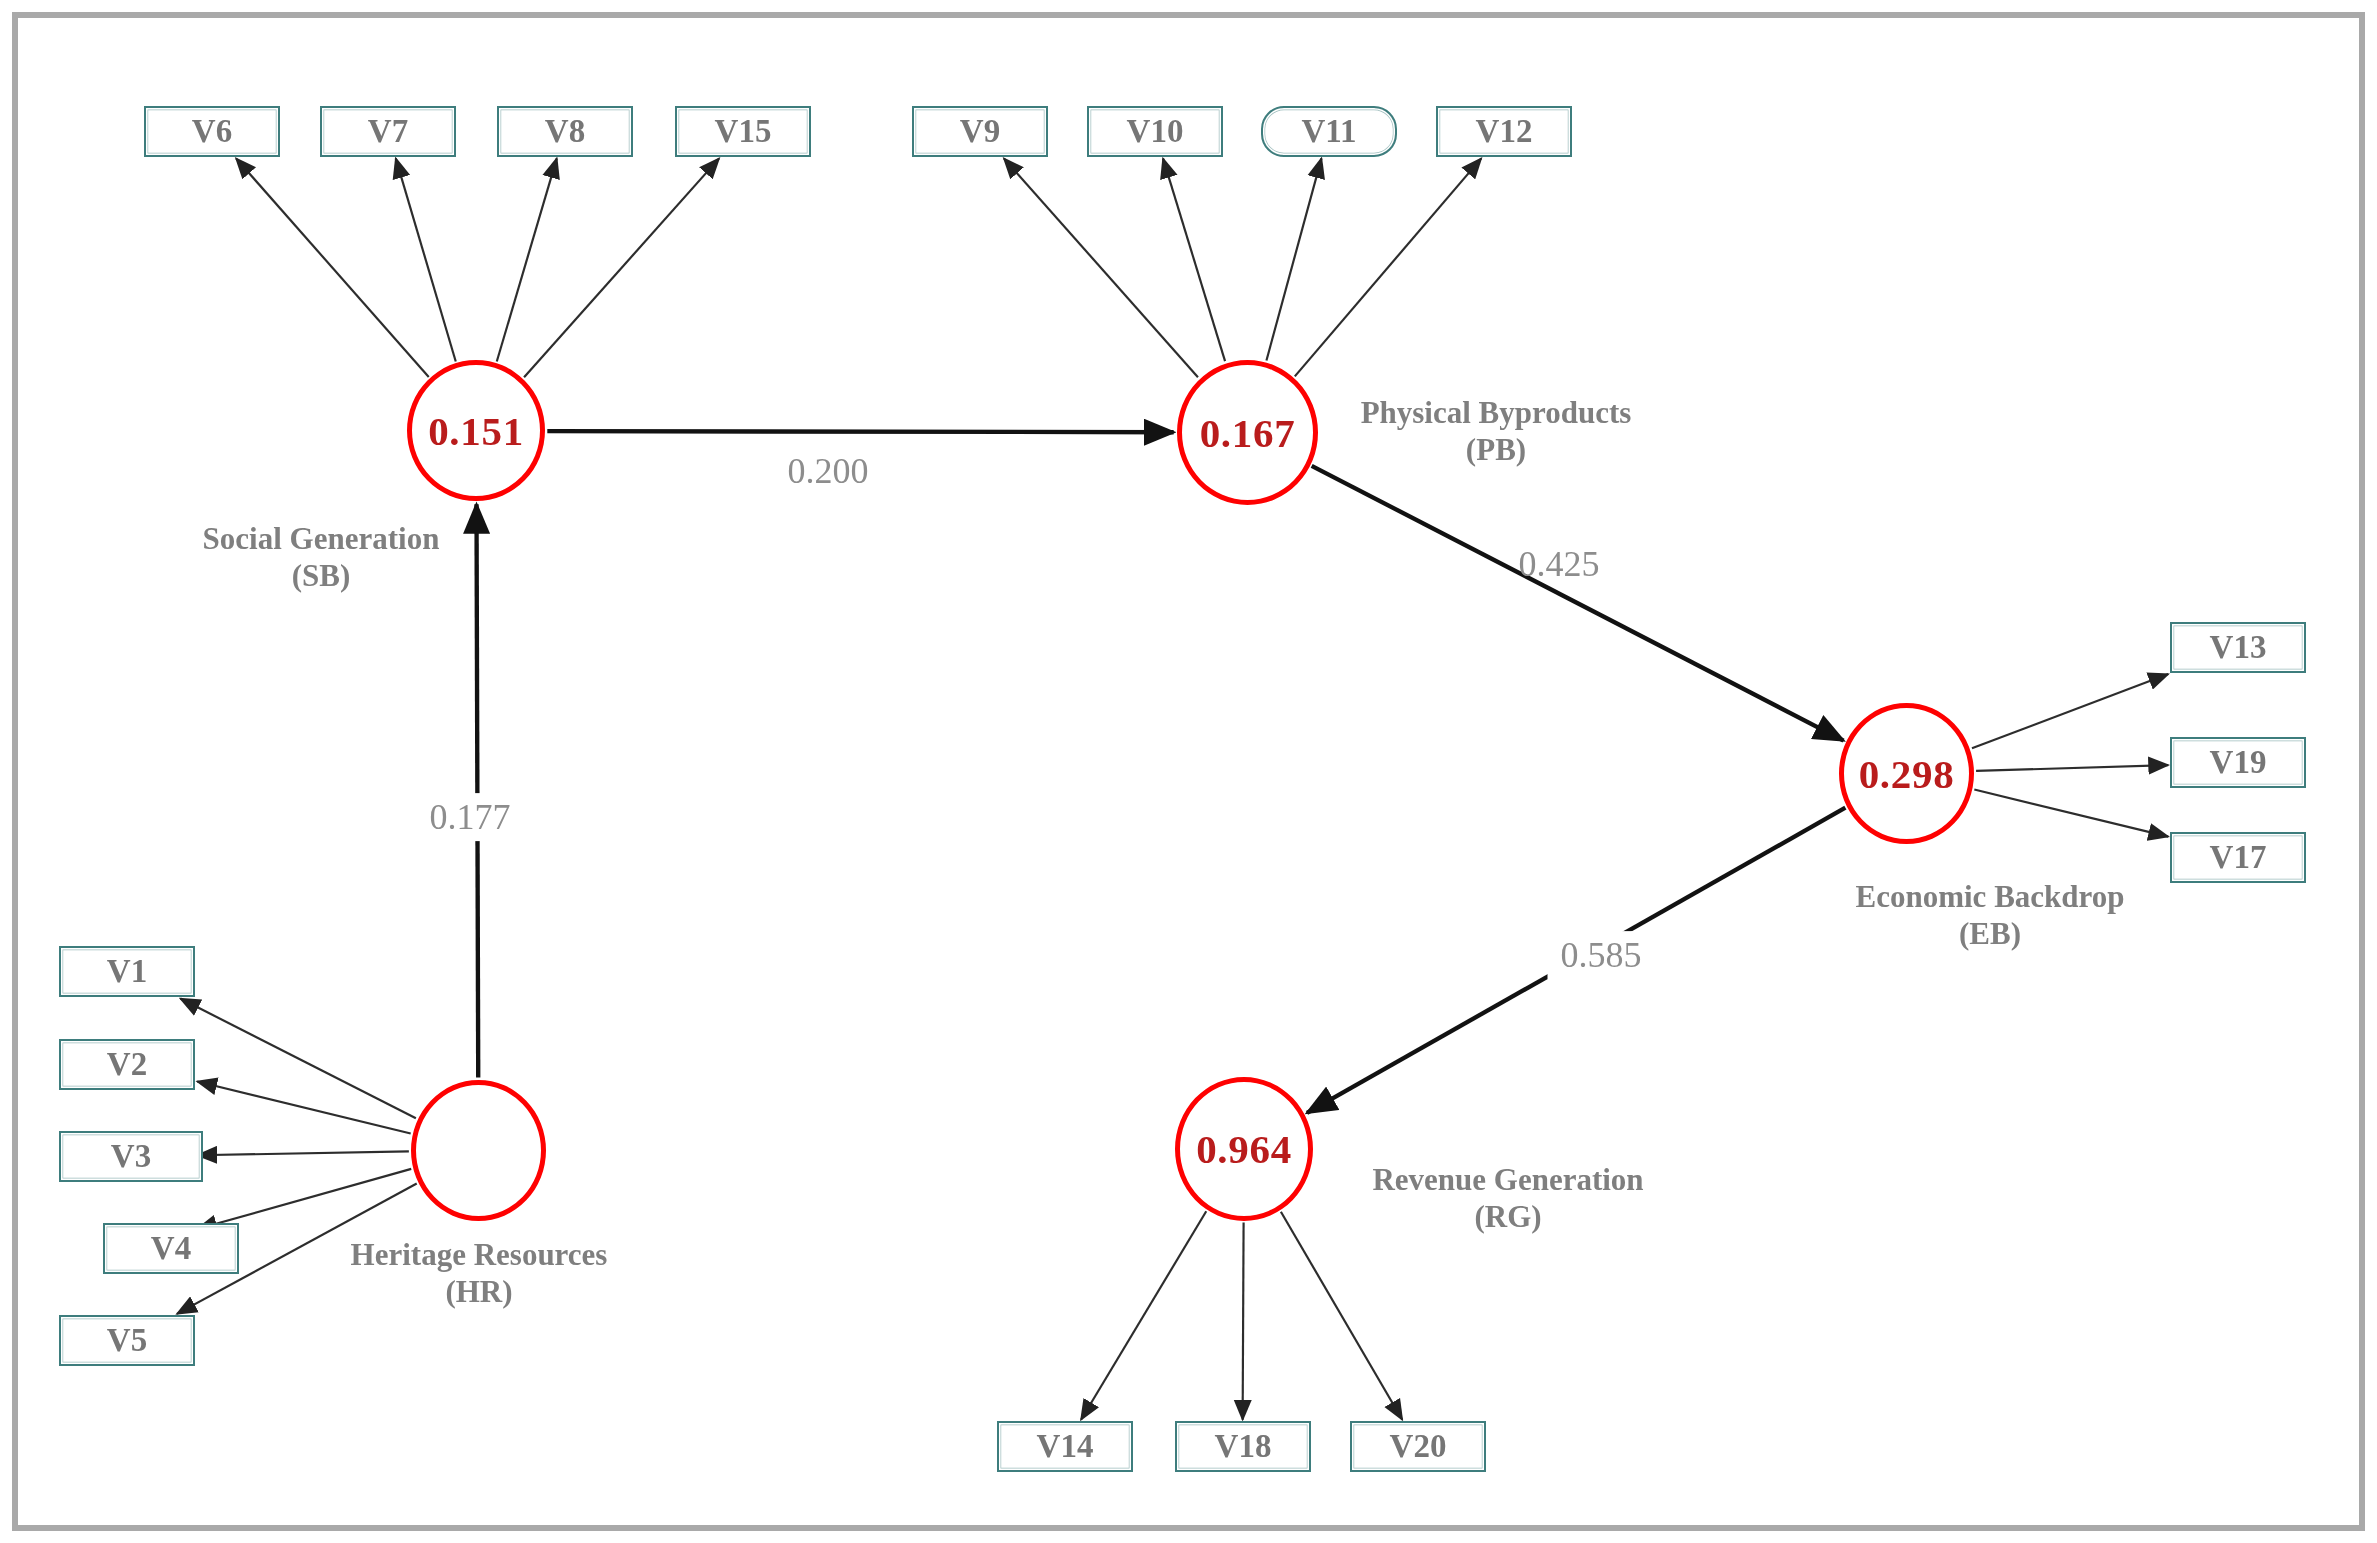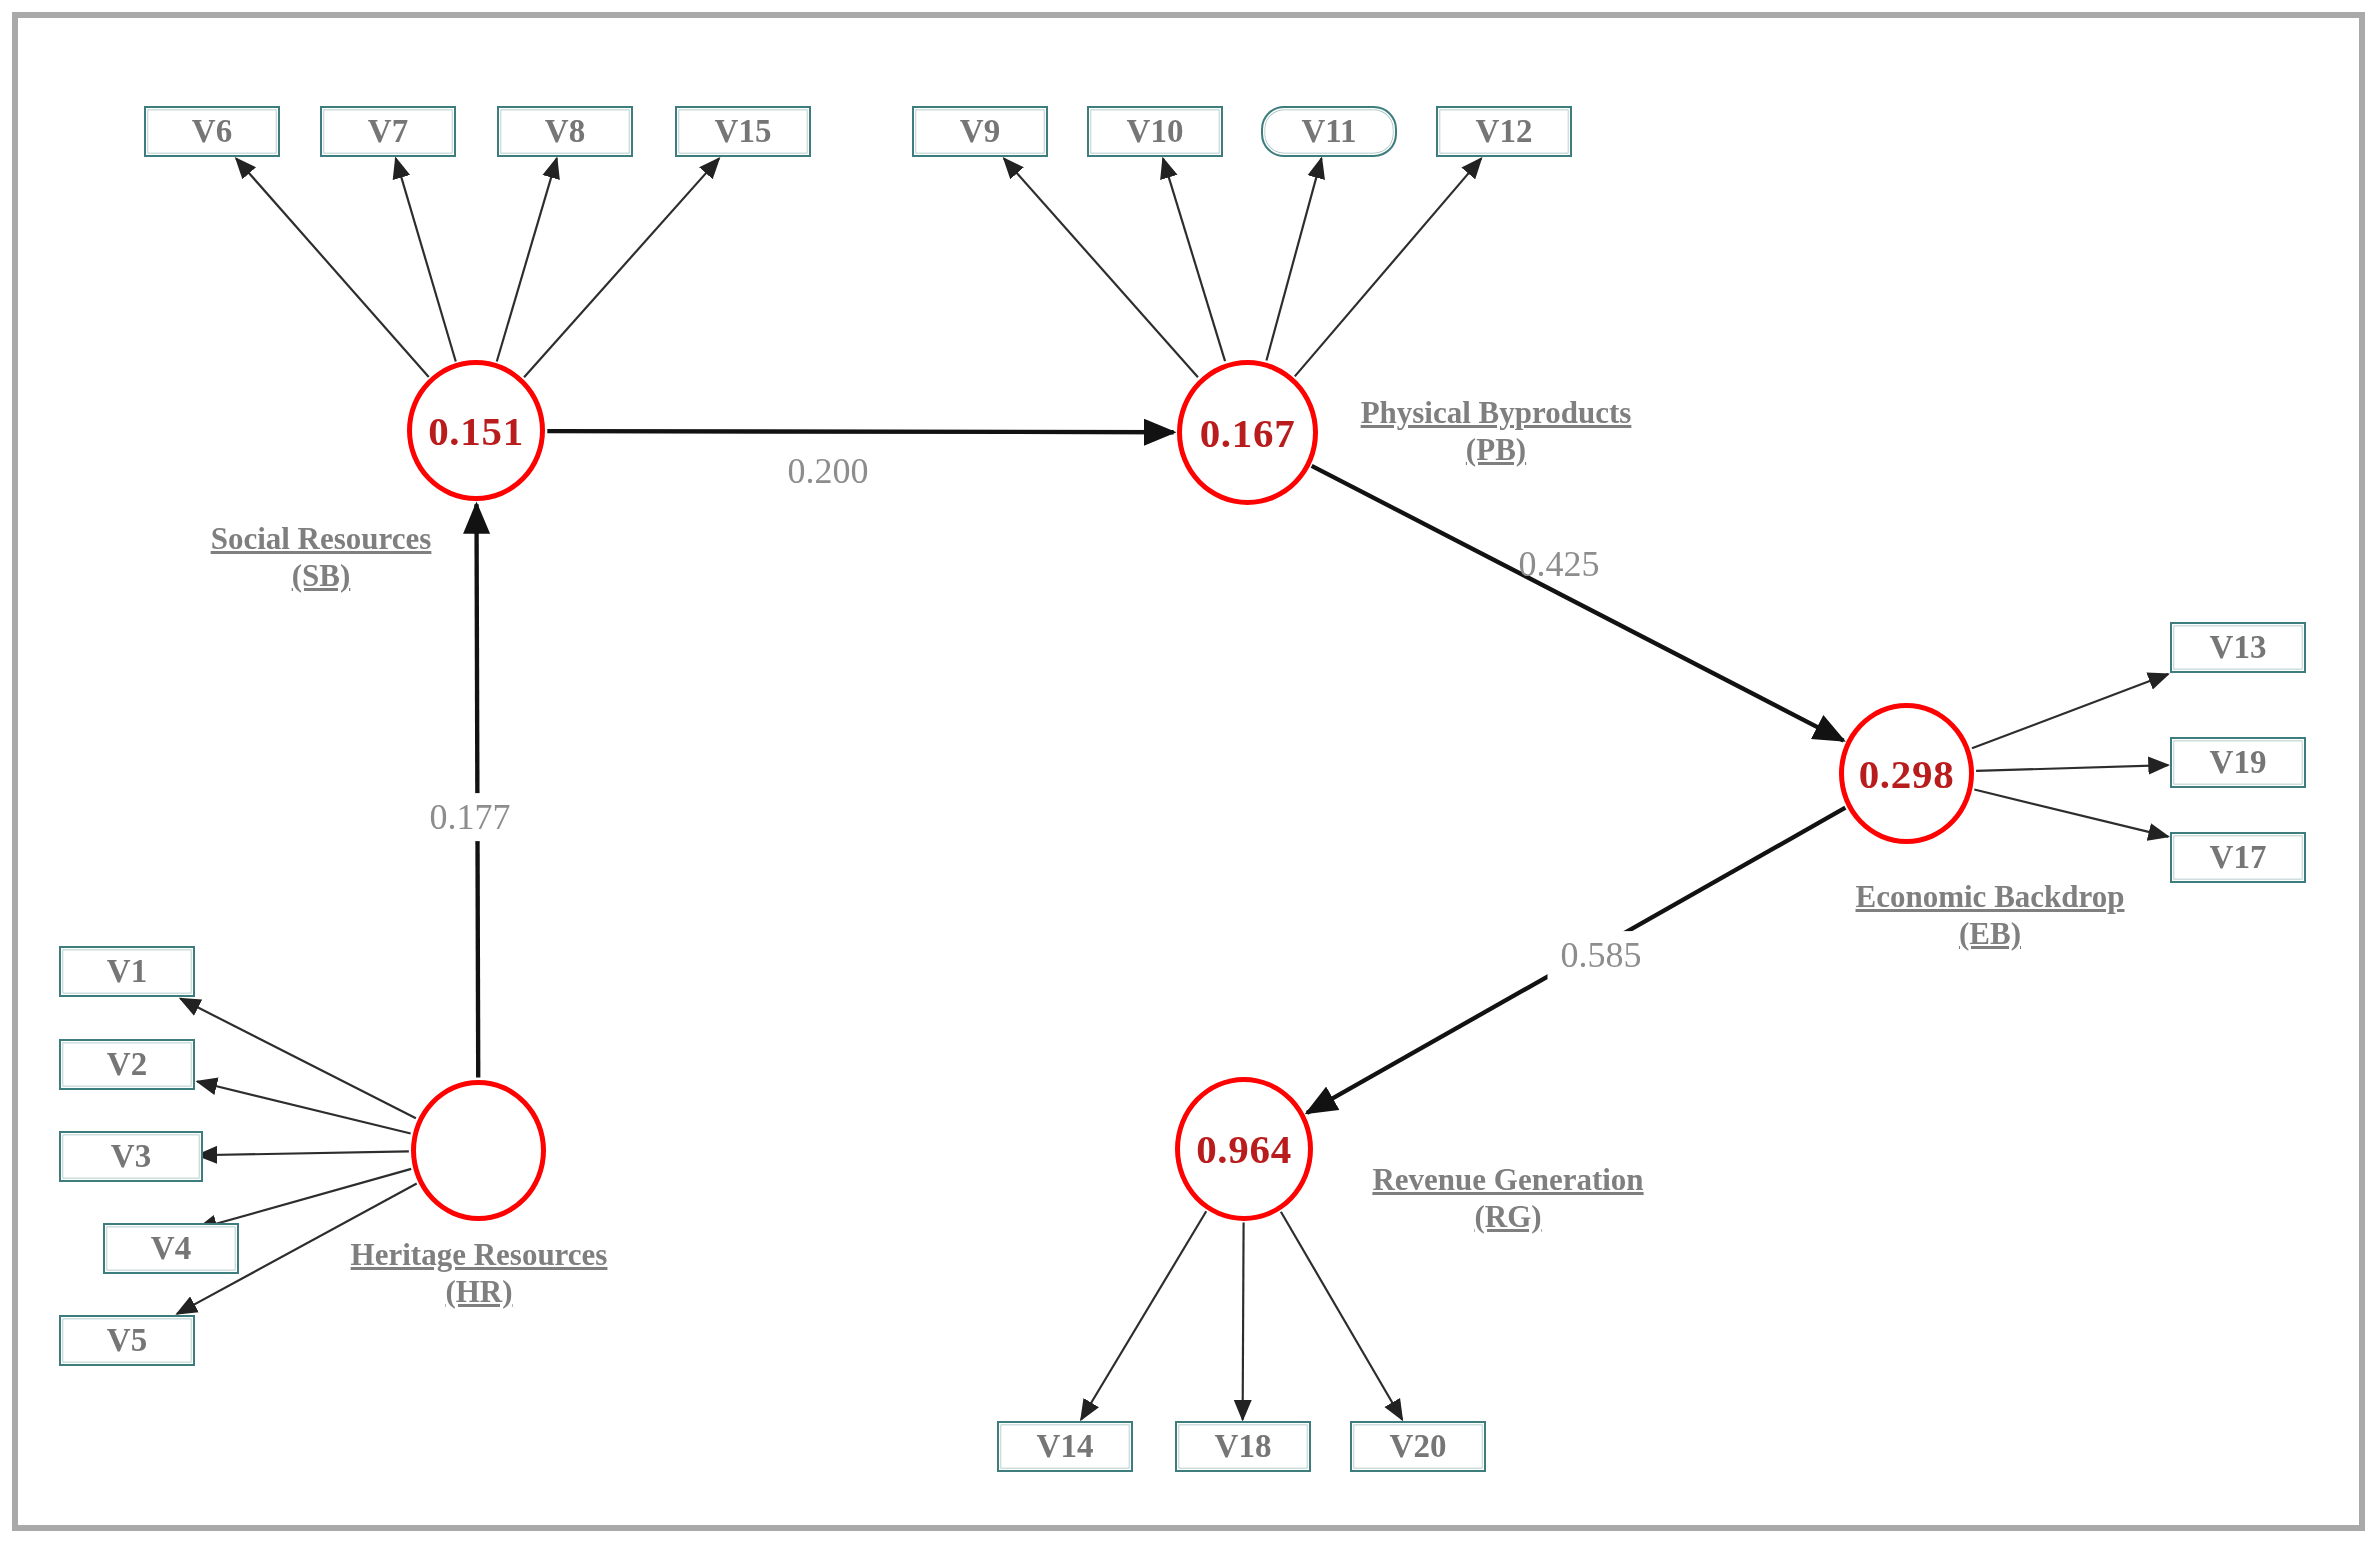--- a/index.html
+++ b/index.html
@@ -23,21 +23,21 @@
   .indicator{
     position:absolute;border:2.9px solid #3e7d7d;background:#ffffff;
     display:flex;align-items:center;justify-content:center;box-sizing:border-box;
     box-shadow:inset 0 0 0 1.5px #ffffff,inset 0 0 0 2.2px #9dbcbc;
   }
   .indicator-label{
     font-weight:bold;font-size:33px;color:#767676;
   }
   .construct-label{
     position:absolute;transform:translate(-50%,-50%);text-align:center;
-    font-weight:bold;font-size:31px;line-height:37px;color:#7f7f7f;white-space:nowrap;text-decoration:underline;
+    font-weight:bold;font-size:31px;line-height:37px;color:#7f7f7f;white-space:nowrap;
   }
   .coef{
     position:absolute;transform:translate(-50%,-50%);
     font-size:36px;color:#8d8d8d;white-space:nowrap;
   }
   .coef.online{background:#ffffff;padding:2.9px 13px;}
 </style>
 </head>
 <body>
 
@@ -75,21 +75,21 @@
         <line x1="1809.4073211967989" y1="642.135847984208" x2="2543.073796585519" y2="1021.1803943294949" stroke="#121212" stroke-width="6" marker-end="url(#mThick)"></line>
         <line x1="2545.648177101756" y1="1113.743913835328" x2="1802.9705857524214" y2="1534.7907892149738" stroke="#121212" stroke-width="6" marker-end="url(#mThick)"></line>
         <line x1="659.6971919330139" y1="1486.0004974661106" x2="657.3056967599293" y2="694.9995184917912" stroke="#121212" stroke-width="6" marker-end="url(#mThick)"></line>
       </g>
   </svg>
   <div id="nodes">
       <div class="latent" style="left: 407px; top: 360px; width: 138px; height: 141px;">
         <span class="latent-value">0.151</span>
       </div>
       <div class="construct-label" style="left: 321px; top: 557px;">
-        <div>Social Resources</div>
+        <div>Social Generation</div>
         <div>(SB)</div>
       </div>
       <div class="latent" style="left: 1177px; top: 360px; width: 141px; height: 145px;">
         <span class="latent-value">0.167</span>
       </div>
       <div class="construct-label" style="left: 1496px; top: 431px;">
         <div>Physical Byproducts</div>
         <div>(PB)</div>
       </div>
       <div class="latent" style="left: 1839px; top: 703px; width: 135px; height: 141px;">

